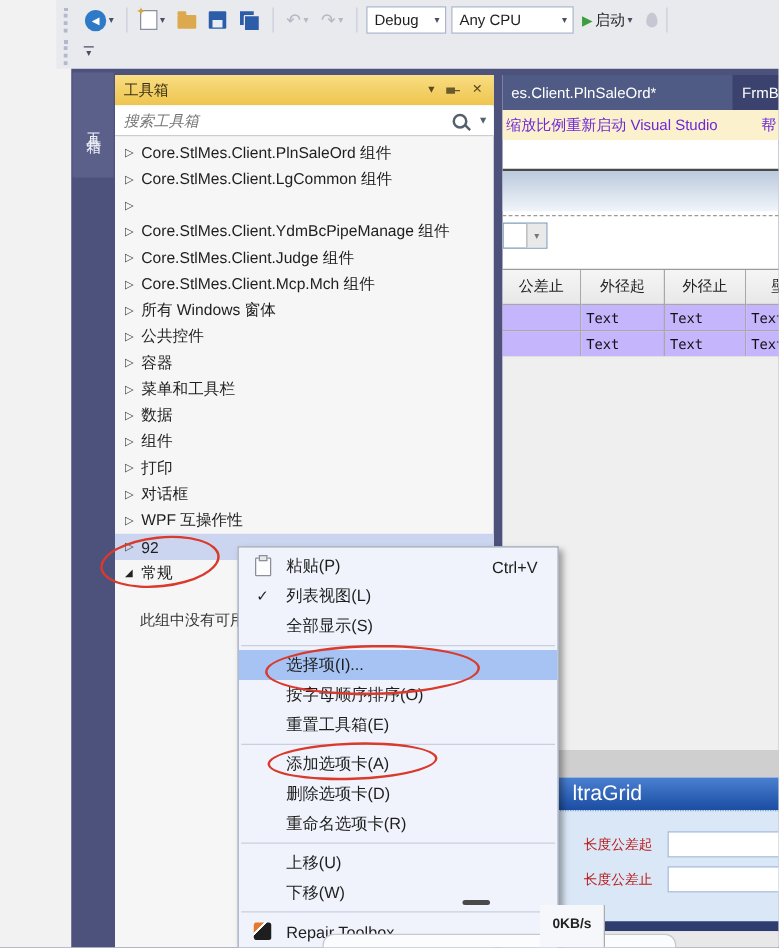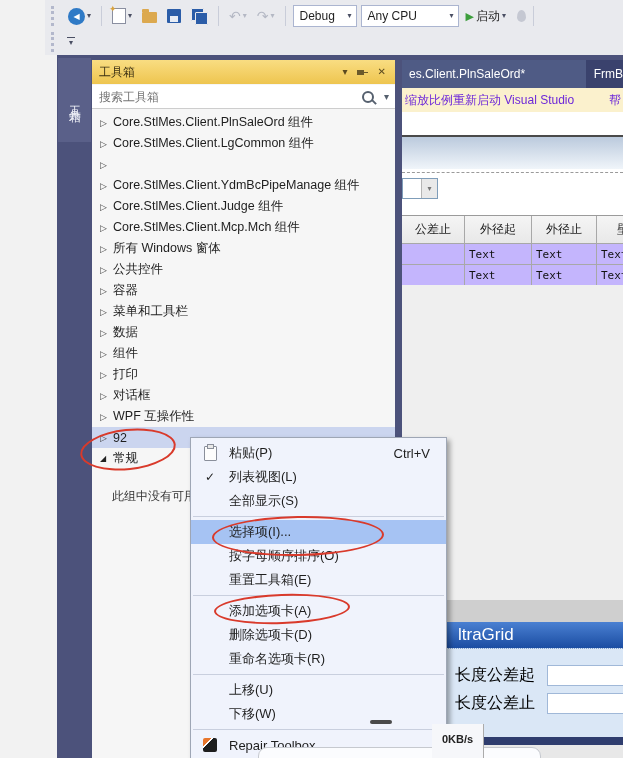--- a/index.html
+++ b/index.html
@@ -55,21 +55,21 @@
               background:linear-gradient(#F9DD82,#EEC54F);display:flex;align-items:center;
               color:#3B3013;font-size:12px;}
   .tbx-header .title{padding-left:7px;flex:1;}
   .tbx-hicon{margin-right:9px;color:#5B4A1F;font-size:10px;line-height:1;}
   .pin-ico{position:relative;width:11px;height:5px;margin-right:10px;}
   .pin-ico::before{content:"";position:absolute;left:0;top:0;width:7px;height:5px;background:#6B5A2B;}
   .pin-ico::after{content:"";position:absolute;right:0;top:2px;width:4px;height:1px;background:#6B5A2B;}
   .tbx-search{position:absolute;left:0;top:25px;width:100%;height:23px;background:#FFFFFF;
               border-bottom:1px solid #CDCDCD;display:flex;align-items:center;}
   .tbx-search input{flex:1;border:none;outline:none;font-size:12px;color:#444;padding:0 0 0 7px;
-                    font-family:"Liberation Sans","DejaVu Sans",sans-serif;background:transparent;}
+                    font-family:"Liberation Sans","DejaVu Sans",sans-serif;background:transparent;font-style:italic;}
   .search-ico{position:relative;width:8px;height:8px;border:2px solid #55606E;border-radius:50%;margin-right:4px;}
   .search-ico::after{content:"";position:absolute;width:6px;height:2px;background:#55606E;
                      transform:rotate(45deg);right:-5px;bottom:-2px;}
   .tbx-tree{position:absolute;left:0;top:52px;width:100%;}
   .trow{display:flex;align-items:center;height:21px;padding-left:8px;}
   .trow .exp{width:13px;font-size:9px;color:#444;flex:none;}
   .trow .exp.expd{font-size:8px;color:#222;}
   .trow .tlabel{font-size:12.5px;white-space:nowrap;}
   .trow.sel{background:#CBD5EF;}
   .tbx-empty{position:absolute;left:20px;top:428px;font-size:12px;color:#333;white-space:nowrap;}
@@ -102,21 +102,21 @@
   .gc0{width:63px;}.gc1{width:67px;}.gc2{width:65px;}.gc3{width:65px;}
   .dsg-gray{position:absolute;left:0;top:225px;width:100%;height:315px;background:#EFEFEF;}
   .dsg-band{position:absolute;left:0;top:540px;width:100%;height:22px;background:#CFCFCF;}
   .ug-bar{position:absolute;left:0;top:562px;width:100%;height:26px;
           background:linear-gradient(#4A80D2,#1B4DA2);color:#fff;display:flex;align-items:center;
           font-size:17px;}
   .ug-bar .t{padding-left:56px;}
   .ug-panel{position:absolute;left:0;top:588px;width:100%;height:89px;background:#DAE7F6;
             border-top:1px dotted #7FA0CC;}
   .ug-row{position:absolute;display:flex;align-items:center;gap:12px;left:53px;}
-  .ug-row .lbl{font-size:16px;color:#000000;white-space:nowrap;}
+  .ug-row .lbl{font-size:11px;color:#b91c1c;white-space:nowrap;margin-left:12px;}
   .ug-row input{width:84px;height:17px;border:1px solid #A0B8D8;outline:none;}
   .ug-r1{top:16px;}
   .ug-r2{top:44px;}
   .ug-navy{position:absolute;left:0;top:677px;width:100%;height:8px;background:#2F3D6E;}
   .ug-bottom{position:absolute;left:0;top:685px;width:100%;height:13px;background:#E8E8E8;}
 
   
   .menu{left:190px;top:437px;width:255px;background:#F0F3FC;border:1px solid #9EA6B5;
         box-shadow:3px 3px 5px rgba(0,0,0,.35);padding:3px 0;z-index:5;}
   .mi{display:flex;align-items:center;height:24px;font-size:13px;}

